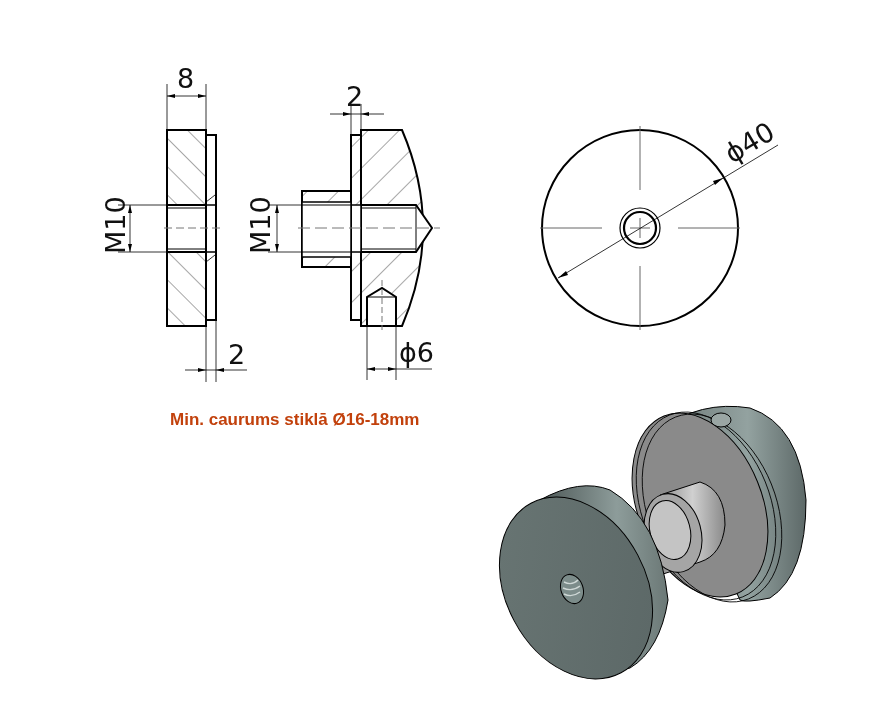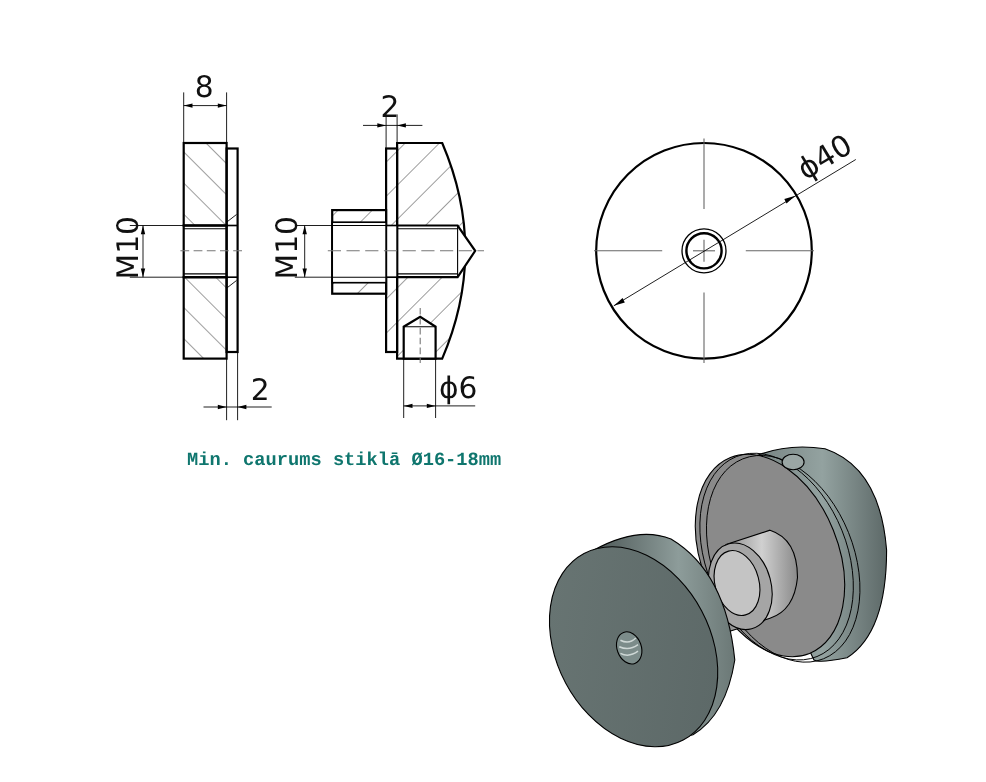--- a/index.html
+++ b/index.html
@@ -1,18 +1,18 @@
 <!DOCTYPE html>
 <html><head>
 <meta charset="utf-8">
 <style>
   html, body { margin:0; padding:0; background:#ffffff; }
   body { width:896px; height:711px; position:relative; overflow:hidden; font-family:"DejaVu Sans", sans-serif; }
   #drawing { position:absolute; left:0; top:0; }
-  .caption { position:absolute; left:170px; top:410px; font-family:Liberation Mono, monospace; font-weight:bold; font-size:17px; color:#0f766e; white-space:nowrap; }
+  .caption { position:absolute; left:170px; top:410px; font-family:Liberation Sans, sans-serif; font-weight:bold; font-size:17px; color:#c2410c; white-space:nowrap; }
   .dim { font-family:"DejaVu Sans", sans-serif; font-size:27px; fill:#111; font-weight:normal; }
 </style>
 </head>
 <body>
 
 <svg id="drawing" width="896" height="711" viewBox="0 0 896 711" xmlns="http://www.w3.org/2000/svg">
   <defs>
     <pattern id="hatch" patternUnits="userSpaceOnUse" width="22" height="22" patternTransform="rotate(45)">
       <line x1="0" y1="0" x2="0" y2="22" stroke="#222" stroke-width="0.8"></line>
     </pattern>

